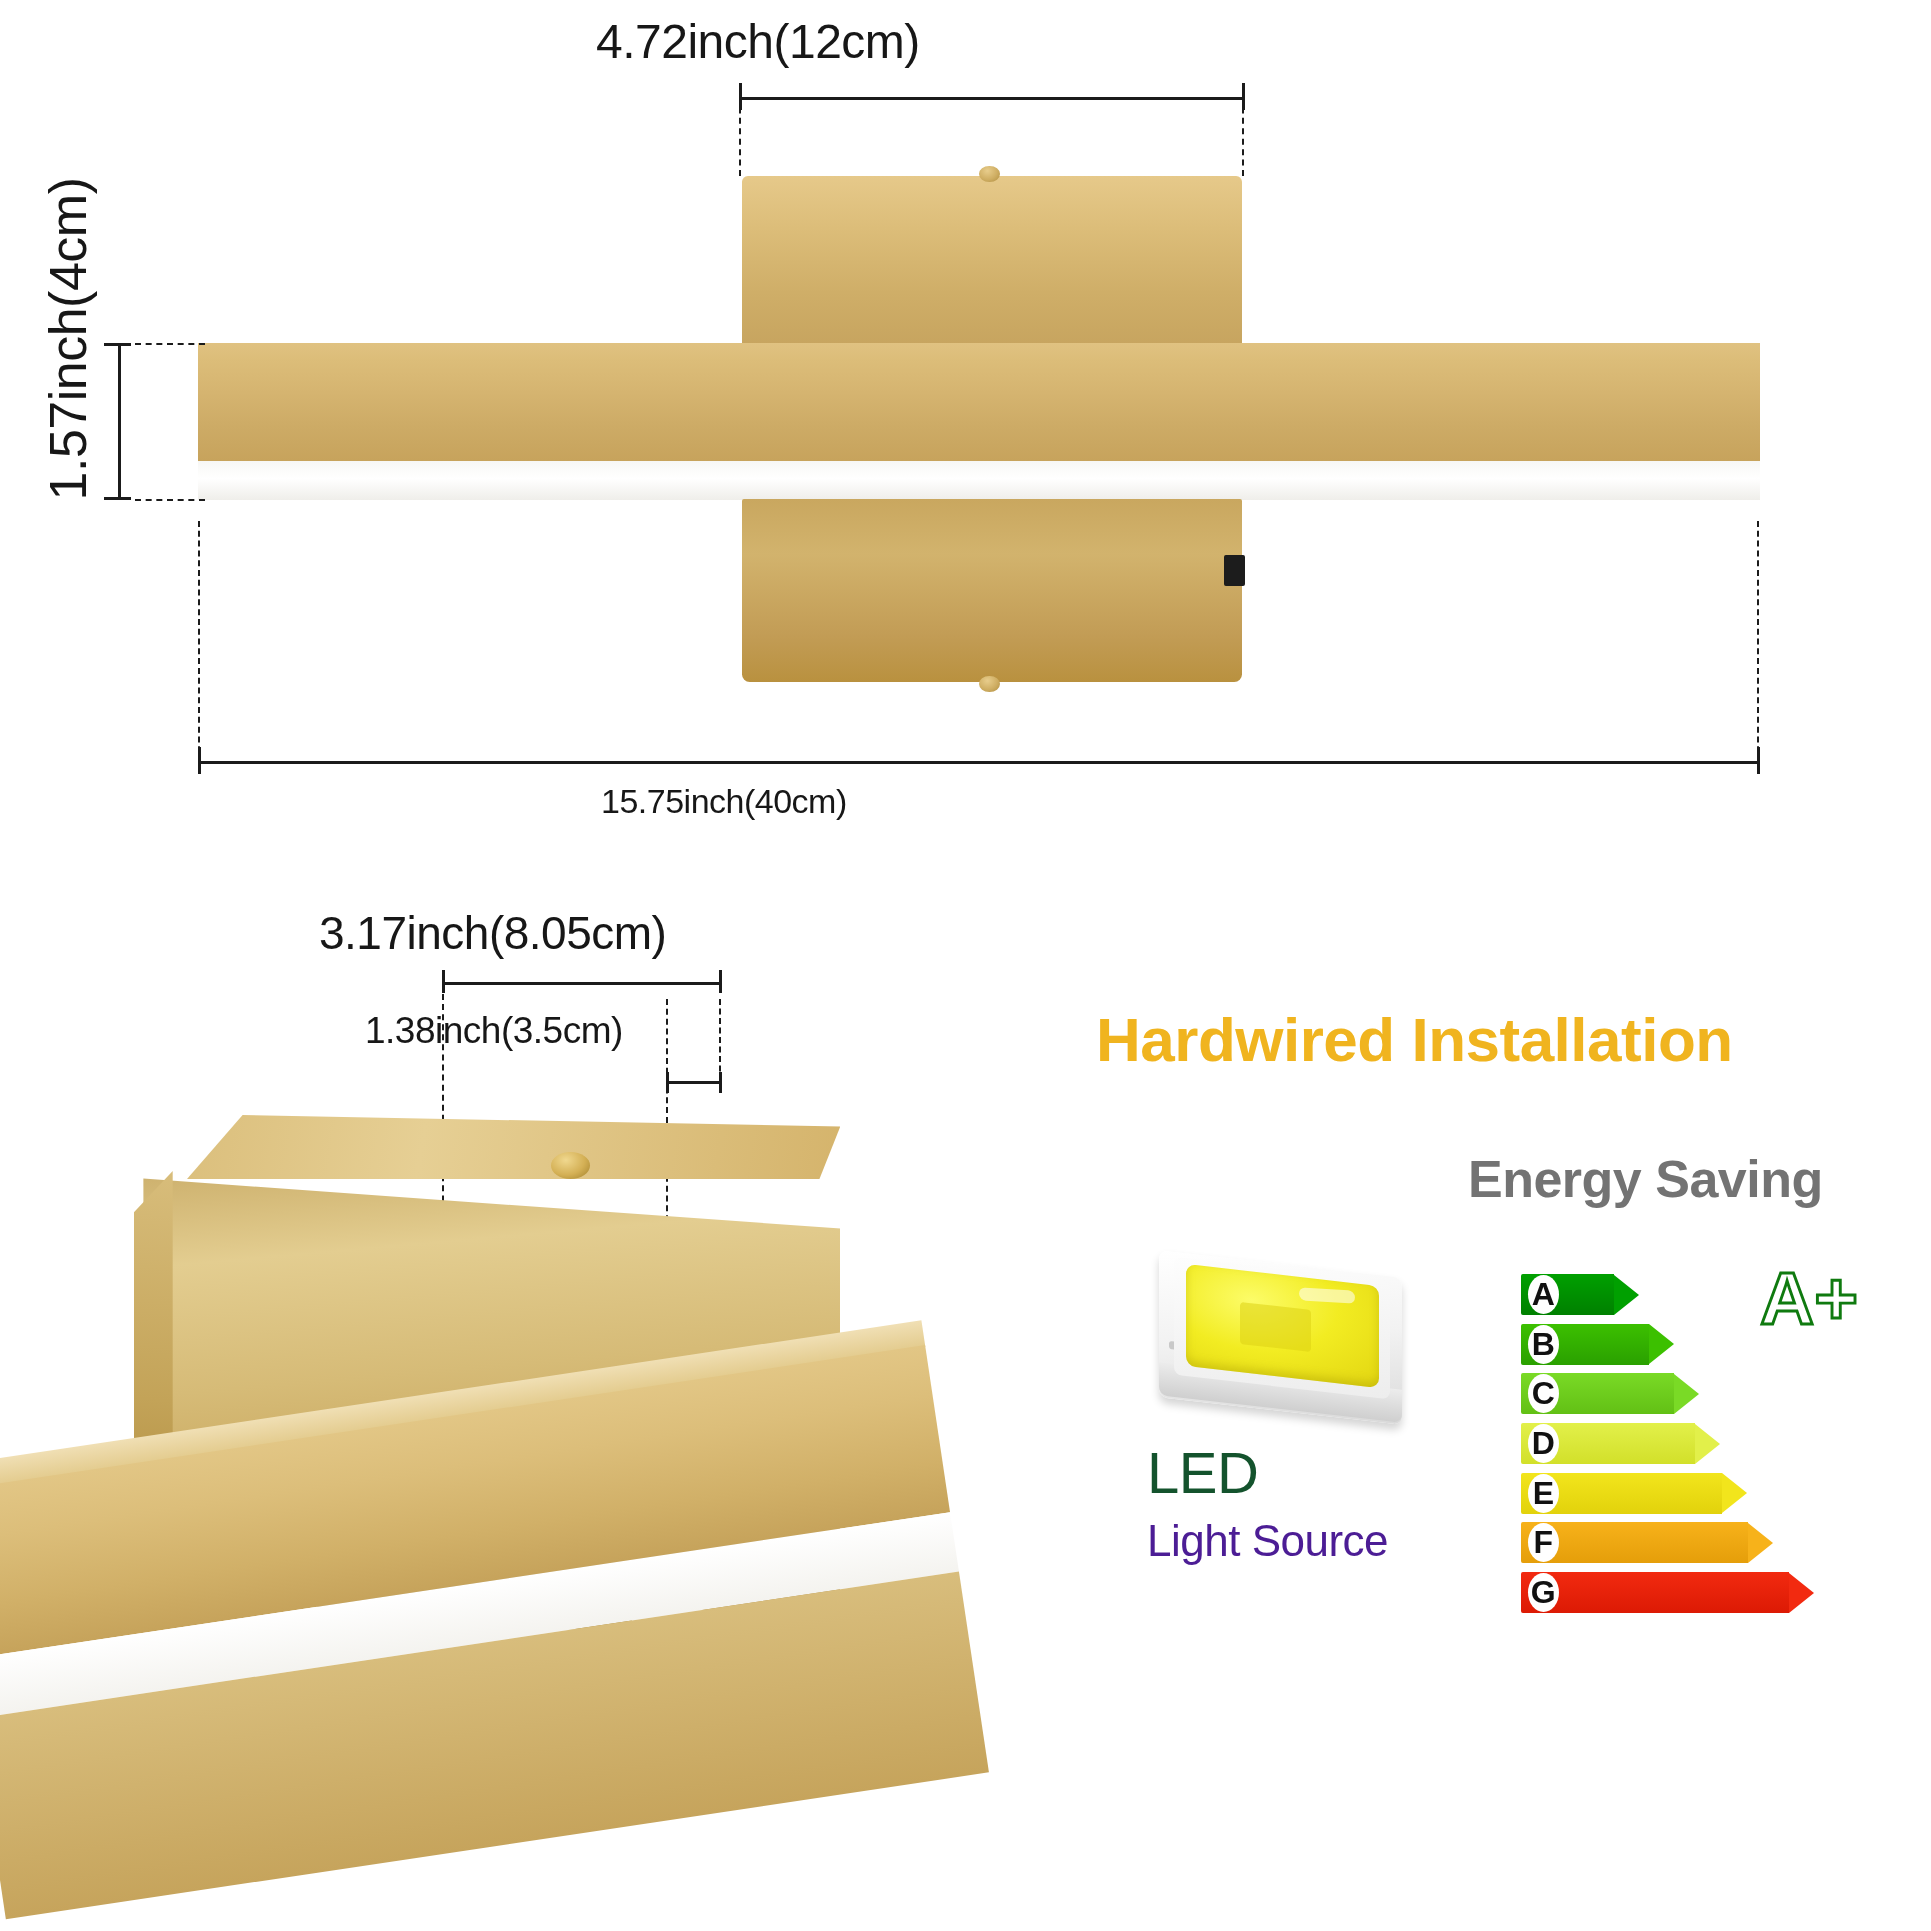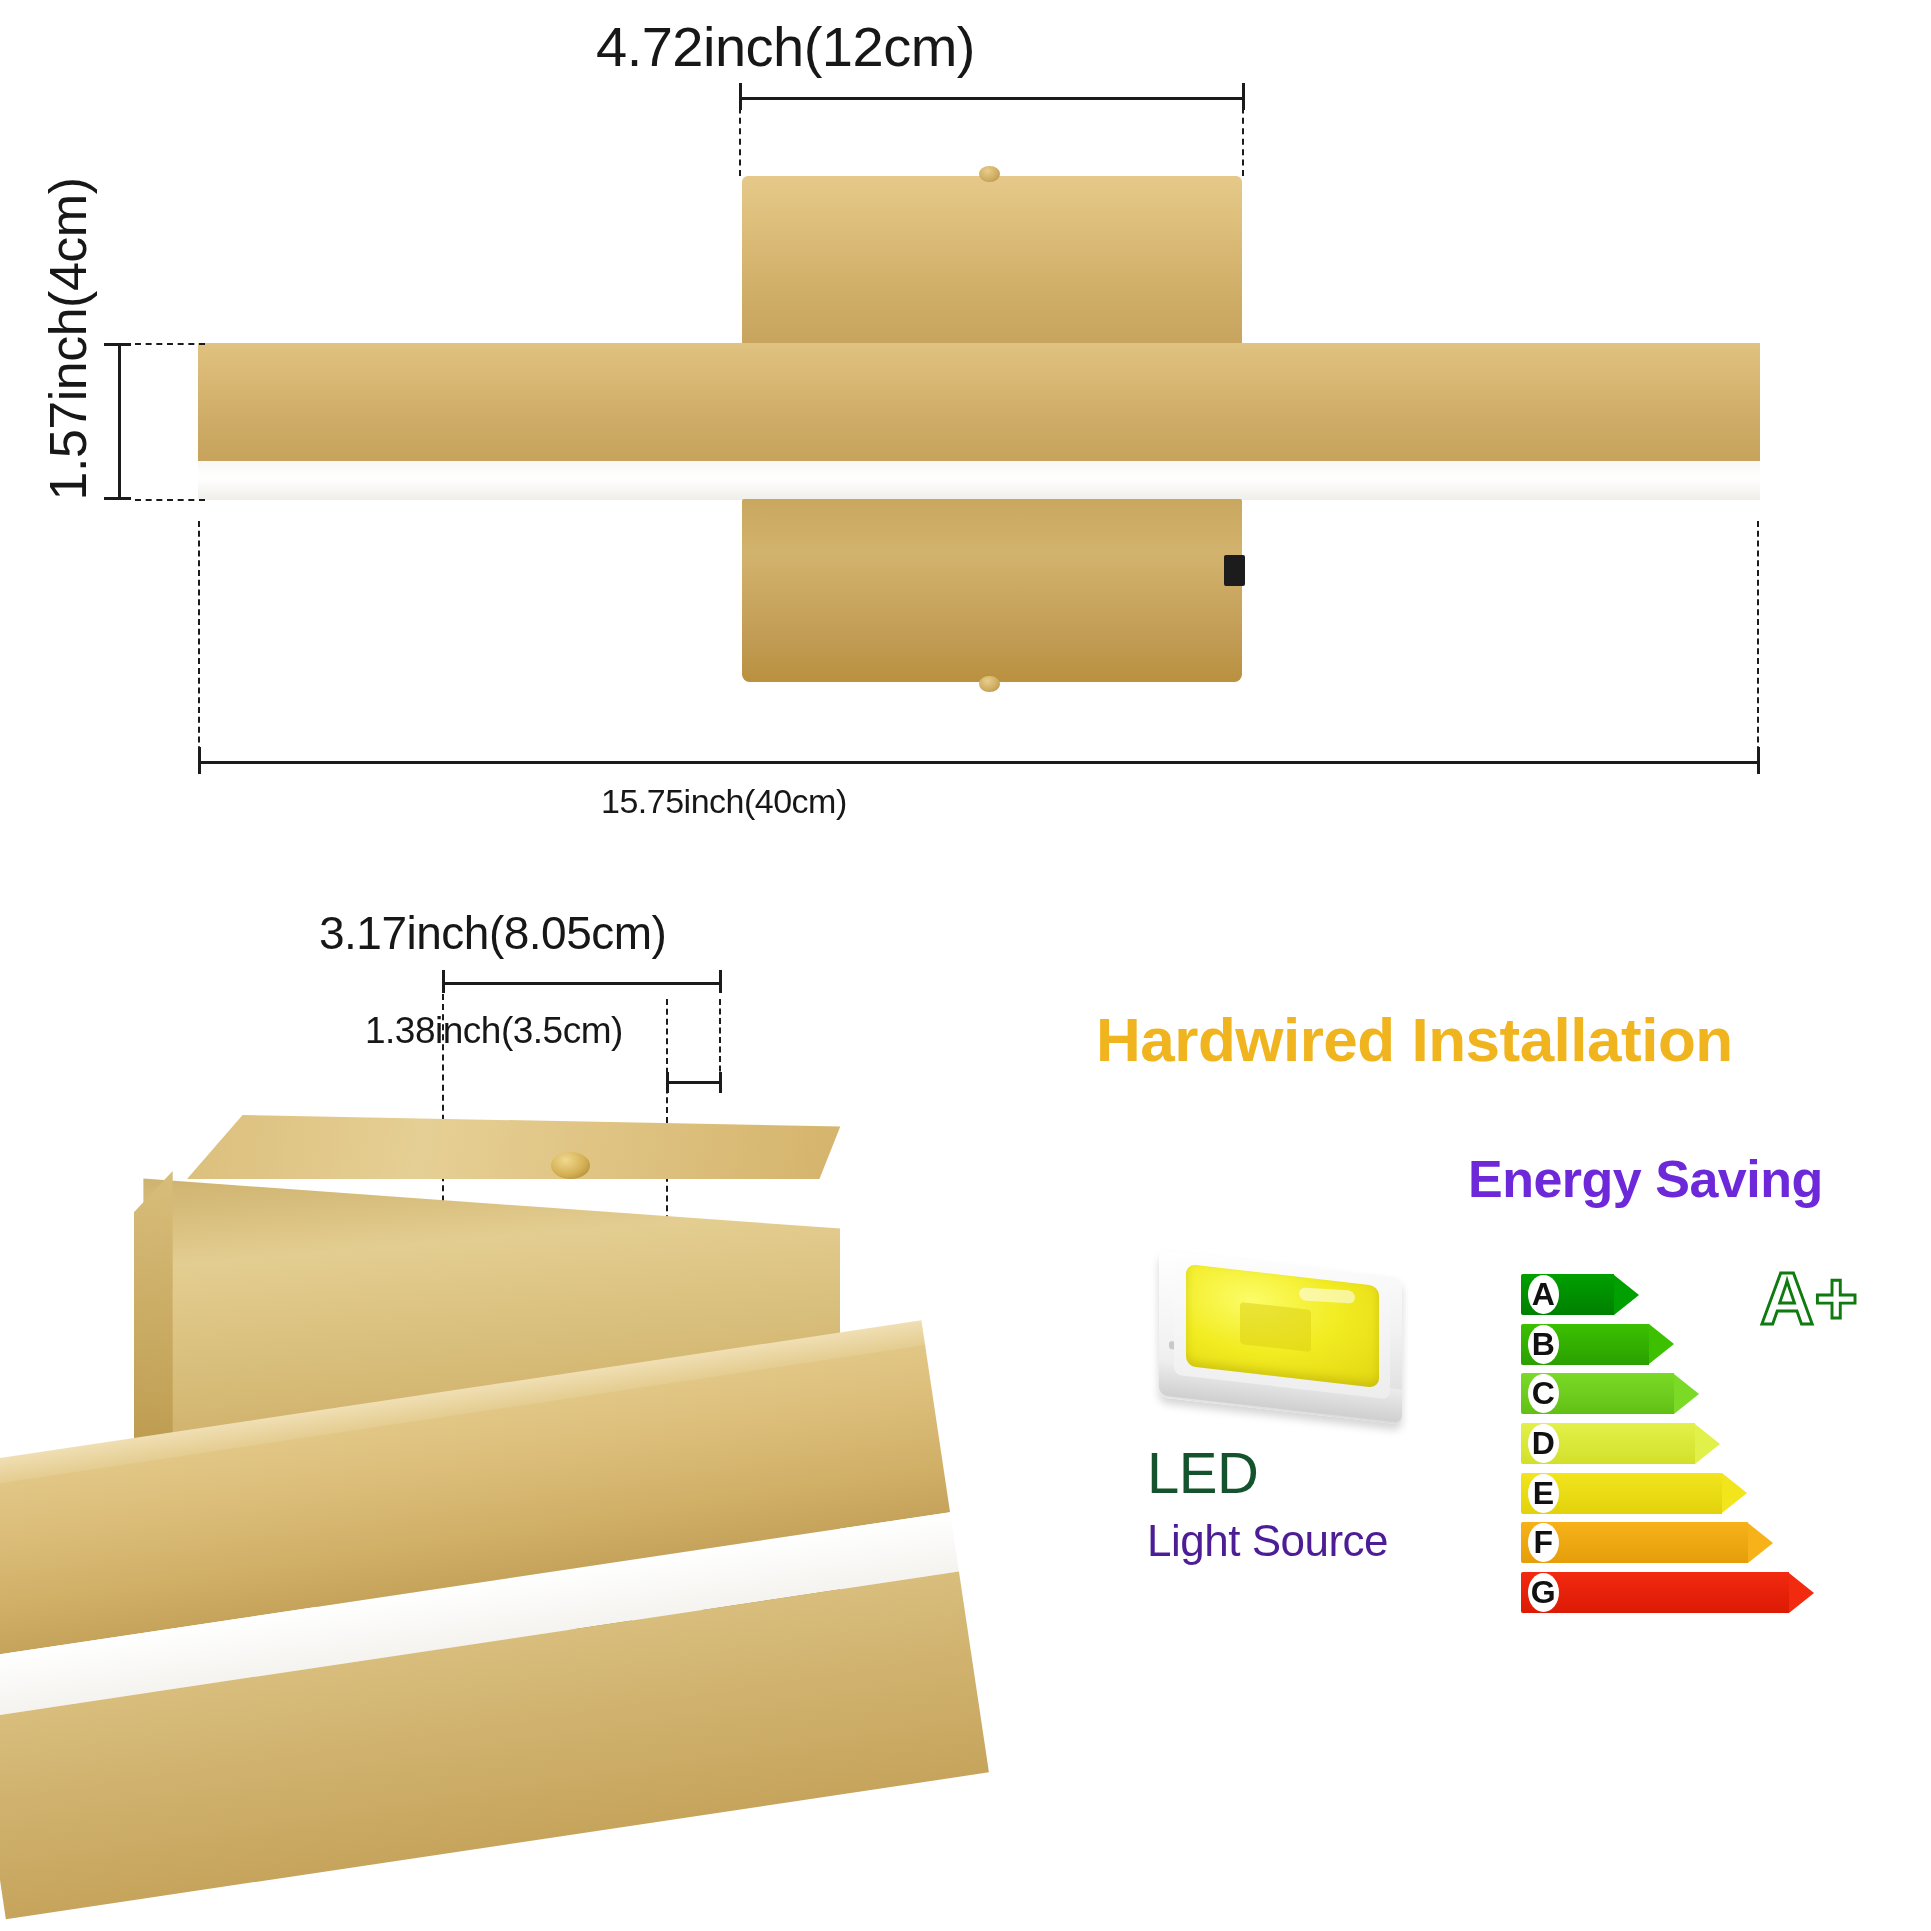--- a/index.html
+++ b/index.html
@@ -10,21 +10,21 @@
 
   .abs { position:absolute; }
 
   
   .dimtext {
     font-family:"Liberation Sans", sans-serif;
     color:#171717;
     white-space:nowrap;
     letter-spacing:-0.5px;
   }
-  .dim-top   { font-size:56px; left:596px; top:13.5px; }
+  .dim-top   { font-size:48px; left:596px; top:13.5px; }
   .dim-bottom{ font-size:34px; left:601px; top:782px; }
   .dim-left  {
     font-size:52px;
     left:-135px; top:309px;
     width:406px; text-align:center;
     transform:rotate(-90deg);
     transform-origin:center center;
   }
   .dim-s1 { font-size:46px; left:319px; top:906px; }
   .dim-s2 { font-size:37px; left:365px; top:1010px; }
@@ -112,21 +112,21 @@
   }
 
   
   .h-hardwired {
     position:absolute; left:1096px; top:1004px;
     font-size:62px; font-weight:bold; color:#f0b41f;
     letter-spacing:-0.5px; white-space:nowrap;
   }
   .h-energy {
     position:absolute; left:1468px; top:1149px;
-    font-size:52px; font-weight:bold; color:#6d28d9;
+    font-size:52px; font-weight:bold; color:#737373;
     letter-spacing:-0.5px; white-space:nowrap;
   }
 
   
   #ledchip { position:absolute; left:1159px; top:1250px; width:261px; height:183px; }
   .chip-body {
     position:absolute; left:0; top:13.5px; width:243px; height:147px;
     background:linear-gradient(170deg,#ffffff 0%,#f2f2f2 50%,#d9d9d9 100%);
     border-radius:8.7px;
     transform:skewY(6.5deg);

